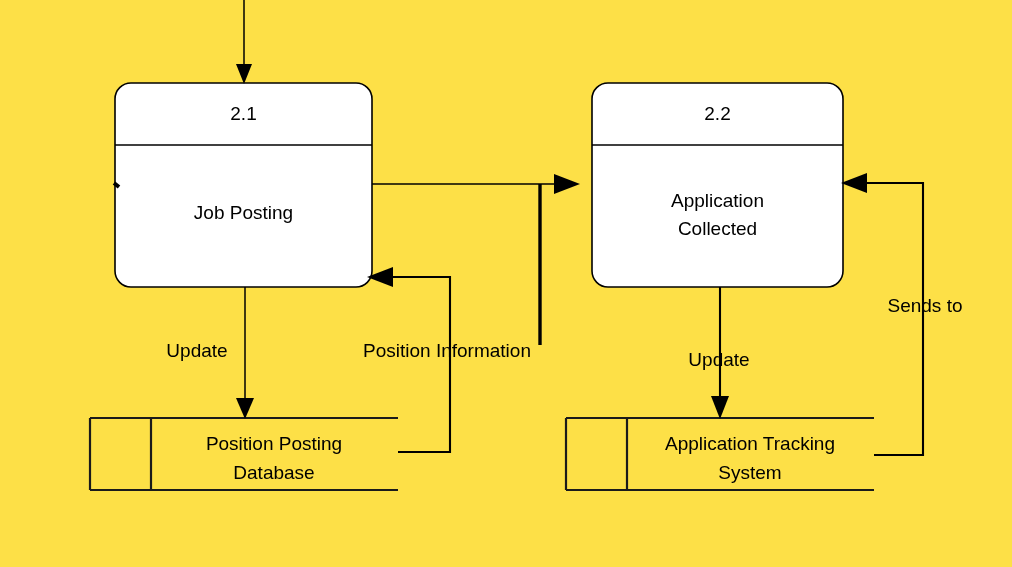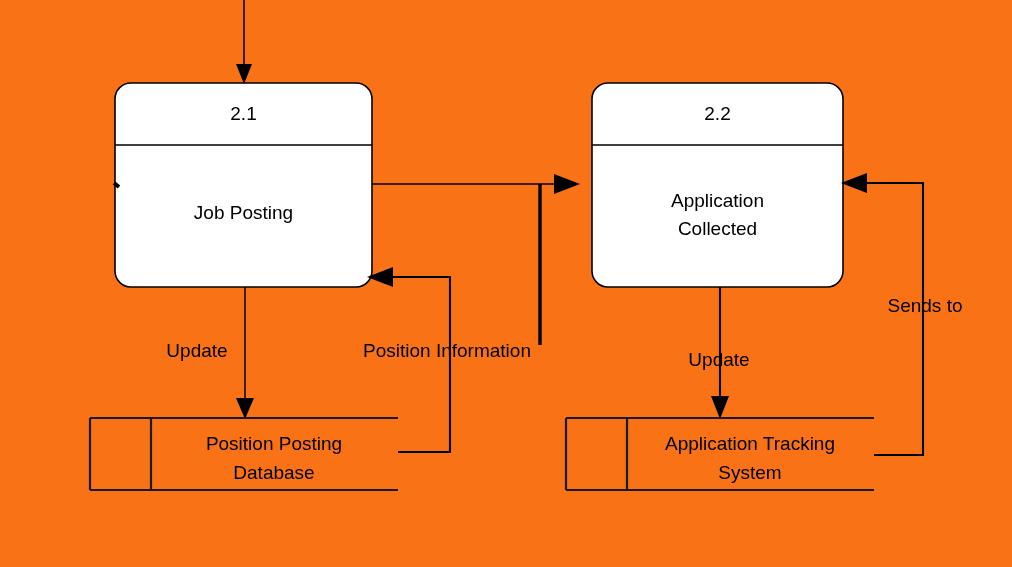--- a/index.html
+++ b/index.html
@@ -9,21 +9,21 @@
     background: #ffffff;
   }
   body {
     font-family: "Liberation Sans", sans-serif;
     color: #000000;
   }
   #diagram-root {
     position: relative;
     width: 1012px;
     height: 567px;
-    background: #f97316;
+    background: #fde047;
     overflow: hidden;
   }
   #dfd-svg {
     position: absolute;
     left: 0;
     top: 0;
     width: 1012px;
     height: 567px;
     display: block;
   }

